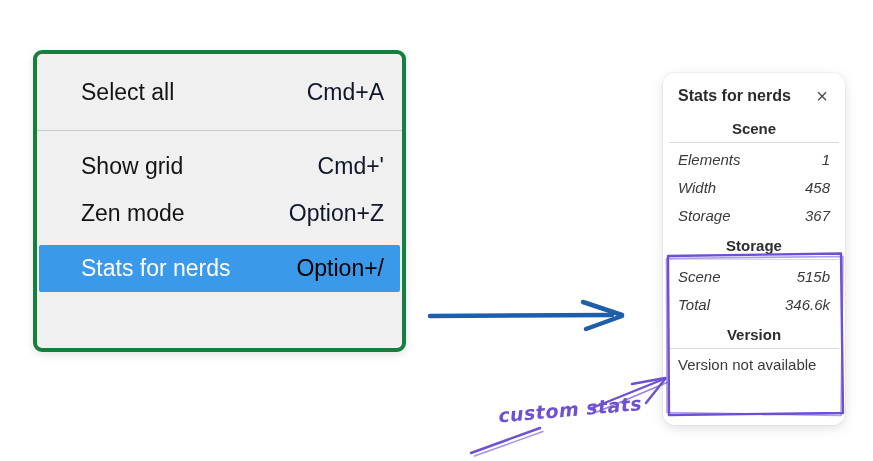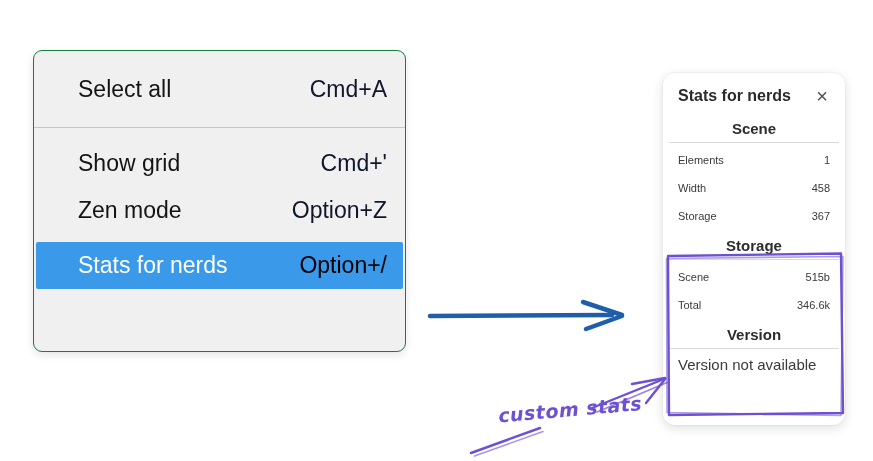--- a/index.html
+++ b/index.html
@@ -17,21 +17,21 @@
 
   
   .menu {
     position: absolute;
     left: 33px;
     top: 50px;
     width: 373px;
     height: 302px;
     box-sizing: border-box;
     background: #f0f0f1;
-    border: 1px solid #15803d;
+    border: 4px solid #15803d;
     border-radius: 9px;
     box-shadow: 0 3px 8px rgba(0,0,0,0.10);
   }
   .menu-section-top {
     height: 76px;
     display: flex;
     align-items: center;
   }
   .menu-divider {
     height: 1px;
@@ -106,23 +106,24 @@
   .section-header.tight { margin-top: 7px; }
   .section-divider {
     height: 1px;
     background: #d7dae0;
     margin: 0 -9px 3px -9px;
   }
   .stat-row {
     display: flex;
     align-items: center;
     justify-content: space-between;
-    font-size: 11px;
+    font-size: 15px;
     line-height: 28px;
     color: #3a3a3a;
+    font-style: italic;
   }
   .version-note {
     font-size: 15px;
     color: #3a3a3a;
     margin-top: 7px;
     white-space: nowrap;
   }
 
   
   .overlay {

